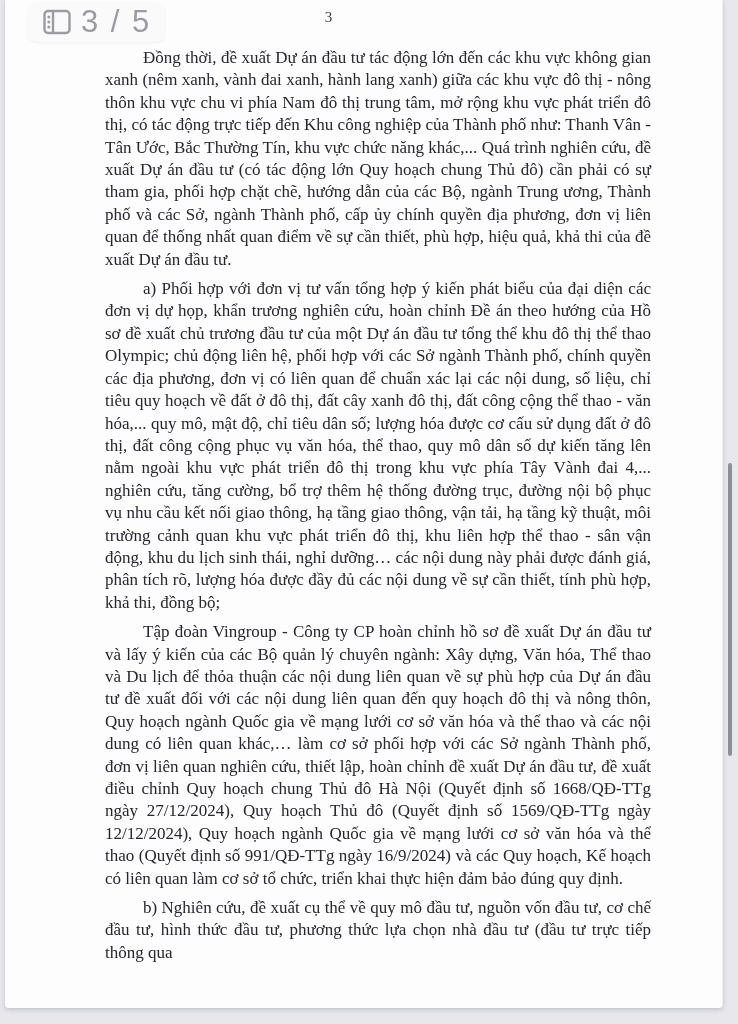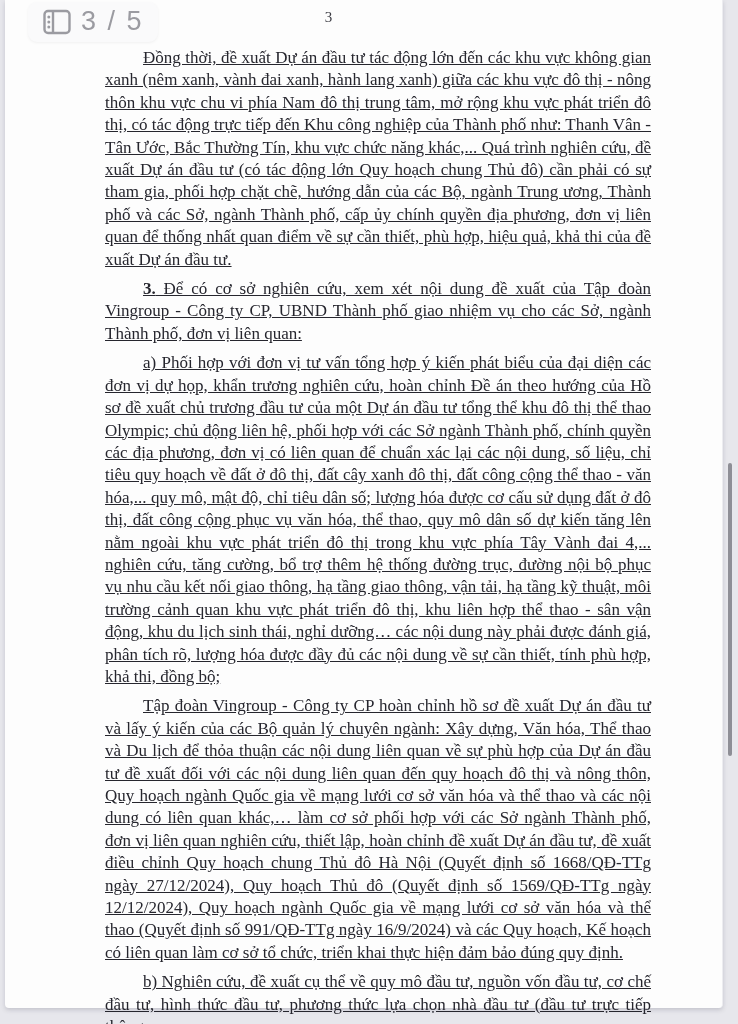--- a/index.html
+++ b/index.html
@@ -26,21 +26,21 @@
     height:40px;
     display:flex;align-items:center;gap:9px;
     padding:0 14px;
     background:#fafafb;
     border-radius:9px;
     box-shadow:0 1px 3px rgba(0,0,0,0.05);
     z-index:5;
   }
   .page-indicator .label{
     font-family:"Liberation Sans","DejaVu Sans",sans-serif;
-    font-size:27px;
+    font-size:31px;
     color:#9b9ba1;
     letter-spacing:2px;
     line-height:1;
     padding-bottom:2px;
   }
   .pages-icon{display:block;}
   .doc-pagenum{
     position:absolute;
     top:9px;left:0;right:70px;
     text-align:center;
@@ -51,42 +51,40 @@
     position:absolute;
     left:100px;right:53px;top:47px;
     font-size:17px;
     line-height:22.4px;
     color:#26262e;
     text-align:justify;
   }
   .doc-body p{
     margin:0 18px 7px 0;
     text-indent:38px;
-    text-decoration:underline;
   }
   .doc-body p b{font-weight:700;}
   .scrollbar-thumb{
     position:absolute;
     right:6px;top:463px;
     width:4px;height:293px;
     background:#8e8e96;
     border-radius:2px;
     z-index:6;
   }
 </style>
 </head>
 <body>
 
 <div class="page">
 
   <div class="doc-pagenum">3</div>
 
   <div class="doc-body">
     <p><b></b><span>Đồng thời, đề xuất Dự án đầu tư tác động lớn đến các khu vực không gian xanh (nêm xanh, vành đai xanh, hành lang xanh) giữa các khu vực đô thị - nông thôn khu vực chu vi phía Nam đô thị trung tâm, mở rộng khu vực phát triển đô thị, có tác động trực tiếp đến Khu công nghiệp của Thành phố như: Thanh Vân - Tân Ước, Bắc Thường Tín, khu vực chức năng khác,... Quá trình nghiên cứu, đề xuất Dự án đầu tư (có tác động lớn Quy hoạch chung Thủ đô) cần phải có sự tham gia, phối hợp chặt chẽ, hướng dẫn của các Bộ, ngành Trung ương, Thành phố và các Sở, ngành Thành phố, cấp ủy chính quyền địa phương, đơn vị liên quan để thống nhất quan điểm về sự cần thiết, phù hợp, hiệu quả, khả thi của đề xuất Dự án đầu tư.</span></p>
-    <p><b>3.</b><span> Để có cơ sở nghiên cứu, xem xét nội dung đề xuất của Tập đoàn Vingroup - Công ty CP, UBND Thành phố giao nhiệm vụ cho các Sở, ngành Thành phố, đơn vị liên quan:</span></p>
     <p><b></b><span>a) Phối hợp với đơn vị tư vấn tổng hợp ý kiến phát biểu của đại diện các đơn vị dự họp, khẩn trương nghiên cứu, hoàn chỉnh Đề án theo hướng của Hồ sơ đề xuất chủ trương đầu tư của một Dự án đầu tư tổng thể khu đô thị thể thao Olympic; chủ động liên hệ, phối hợp với các Sở ngành Thành phố, chính quyền các địa phương, đơn vị có liên quan để chuẩn xác lại các nội dung, số liệu, chỉ tiêu quy hoạch về đất ở đô thị, đất cây xanh đô thị, đất công cộng thể thao - văn hóa,... quy mô, mật độ, chỉ tiêu dân số; lượng hóa được cơ cấu sử dụng đất ở đô thị, đất công cộng phục vụ văn hóa, thể thao, quy mô dân số dự kiến tăng lên nằm ngoài khu vực phát triển đô thị trong khu vực phía Tây Vành đai 4,... nghiên cứu, tăng cường, bổ trợ thêm hệ thống đường trục, đường nội bộ phục vụ nhu cầu kết nối giao thông, hạ tầng giao thông, vận tải, hạ tầng kỹ thuật, môi trường cảnh quan khu vực phát triển đô thị, khu liên hợp thể thao - sân vận động, khu du lịch sinh thái, nghỉ dưỡng… các nội dung này phải được đánh giá, phân tích rõ, lượng hóa được đầy đủ các nội dung về sự cần thiết, tính phù hợp, khả thi, đồng bộ;</span></p>
     <p><b></b><span>Tập đoàn Vingroup - Công ty CP hoàn chỉnh hồ sơ đề xuất Dự án đầu tư và lấy ý kiến của các Bộ quản lý chuyên ngành: Xây dựng, Văn hóa, Thể thao và Du lịch để thỏa thuận các nội dung liên quan về sự phù hợp của Dự án đầu tư đề xuất đối với các nội dung liên quan đến quy hoạch đô thị và nông thôn, Quy hoạch ngành Quốc gia về mạng lưới cơ sở văn hóa và thể thao và các nội dung có liên quan khác,… làm cơ sở phối hợp với các Sở ngành Thành phố, đơn vị liên quan nghiên cứu, thiết lập, hoàn chỉnh đề xuất Dự án đầu tư, đề xuất điều chỉnh Quy hoạch chung Thủ đô Hà Nội (Quyết định số 1668/QĐ-TTg ngày 27/12/2024), Quy hoạch Thủ đô (Quyết định số 1569/QĐ-TTg ngày 12/12/2024), Quy hoạch ngành Quốc gia về mạng lưới cơ sở văn hóa và thể thao (Quyết định số 991/QĐ-TTg ngày 16/9/2024) và các Quy hoạch, Kế hoạch có liên quan làm cơ sở tổ chức, triển khai thực hiện đảm bảo đúng quy định.</span></p>
     <p><b></b><span>b) Nghiên cứu, đề xuất cụ thể về quy mô đầu tư, nguồn vốn đầu tư, cơ chế đầu tư, hình thức đầu tư, phương thức lựa chọn nhà đầu tư (đầu tư trực tiếp thông qua</span></p>
   </div>
 
 </div>
 
 <div class="page-indicator">
   <span>
     <svg class="pages-icon" width="30" height="30" viewBox="0 0 30 30">

